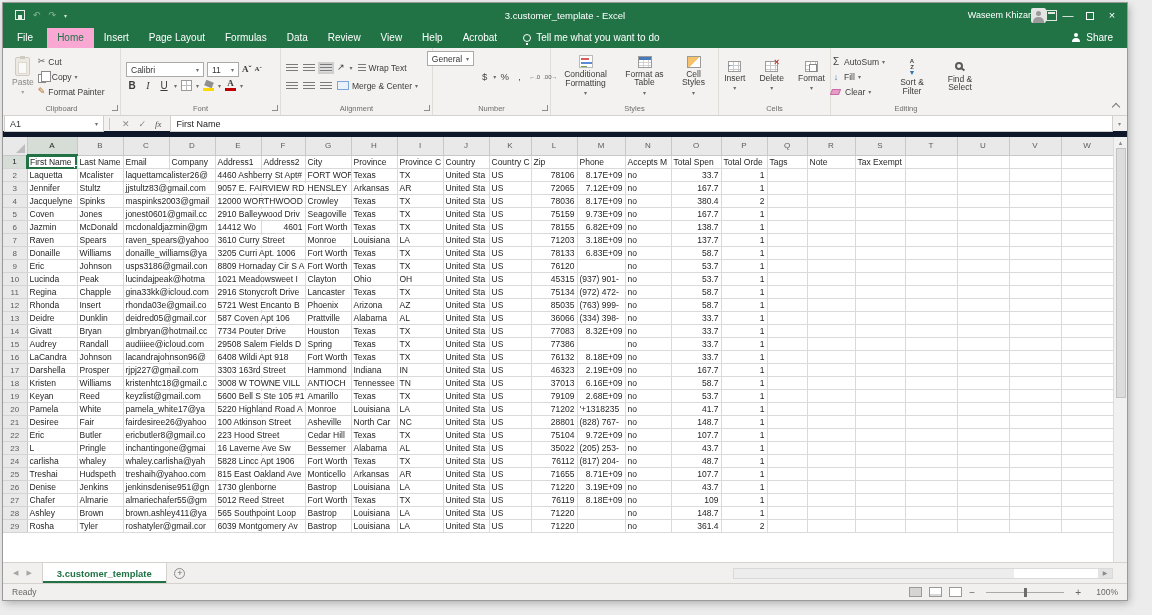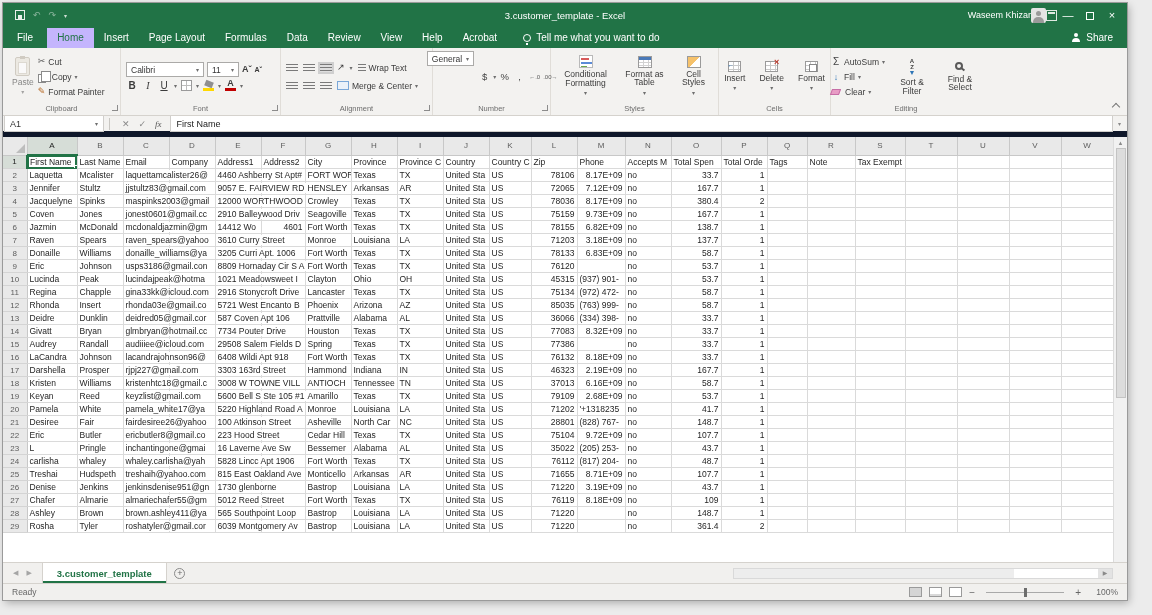--- a/index.html
+++ b/index.html
@@ -22,21 +22,21 @@
   .avatar::after { content:""; position:absolute; left:2px; top:9px; width:11px; height:6px; border-radius:5px 5px 0 0; background:#9a9a9a; }
   .ribopts { width:11px; height:11px; border:1px solid #dfe9e2; position:relative; }
   .ribopts::after { content:""; position:absolute; left:1px; top:1px; width:7px; height:2px; background:#dfe9e2; }
   .winbtn { width:22px; text-align:center; font-size:11px; line-height:24px; }
   .restore { display:inline-block; width:8px; height:8px; border:1px solid #fff; vertical-align:middle; }
 
   
   .tabrow { height:21px; background:#217346; flex:0 0 auto; display:flex; align-items:flex-end; color:#fff; font-size:10px; }
   .tab { padding:4px 10px 5px; white-space:nowrap; }
   .tab.file { padding:4px 14px 5px; }
-  .tab.active { background:#c4b5fd; color:#217346; }
+  .tab.active { background:#f9a8d4; color:#217346; }
   .tellme { display:flex; align-items:center; gap:5px; margin-left:16px; padding-bottom:5px; white-space:nowrap; }
   .bulb { width:8px; height:8px; border:1px solid #fff; border-radius:50%; position:relative; }
   .bulb::after { content:""; position:absolute; left:2px; top:8px; width:2px; height:2px; background:#fff; }
   .share { margin-left:auto; display:flex; align-items:center; gap:5px; padding:0 14px 5px; }
   .person { width:9px; height:9px; position:relative; }
   .person::before { content:""; position:absolute; left:2px; top:0; width:4px; height:4px; border-radius:50%; background:#fff; }
   .person::after { content:""; position:absolute; left:0; top:5px; width:8px; height:4px; border-radius:4px 4px 0 0; background:#fff; }
 
   
   .ribbon { height:68px; background:#f3f2f0; border-bottom:1px solid #d5d2cd; flex:0 0 auto; display:flex; position:relative; font-size:8.5px; color:#3b3b3b; }
@@ -58,21 +58,21 @@
   .i-copy::after { content:""; position:absolute; left:2px; top:-4px; width:8px; height:9px; border:1px solid #8a8a8a; background:#fff; }
   .i-brush { color:#b5651d; font-size:9px; line-height:1; }
 
   .selbox { background:#fff; border:1px solid #abaaa8; height:15px; display:flex; align-items:center; padding:0 4px; gap:4px; font-size:8.5px; color:#333; white-space:nowrap; }
   .fmt { font-size:10px; width:12px; text-align:center; }
   .i-borders { width:11px; height:11px; border:1px solid #9a9a9a;
     background: linear-gradient(#bdbdbd,#bdbdbd) center/11px 1px no-repeat, linear-gradient(#bdbdbd,#bdbdbd) center/1px 11px no-repeat, #fff; }
   .colorbtn { display:flex; flex-direction:column; align-items:center; gap:1px; }
   .i-bucket { width:8px; height:6px; background:#8f8f8f; transform:rotate(0.06turn); }
   .cbar { width:11px; height:3px; }
-  .i-fontA { font-size:9px; font-weight:bold; line-height:7px; }
+  .i-fontA { font-size:9px; font-weight:bold; line-height:7px;font-family:Liberation Serif, serif; }
 
   .li { width:12px; height:8px; background:repeating-linear-gradient(to bottom,#7a7a7a 0 1px,transparent 1px 3px); }
   .li.sel { outline:2px solid #cfcfcf; background-color:#dedede; }
   .i-merge { width:12px; height:9px; border:1px solid #7aa7d8; background:#eaf1f9; }
   .num-sym { font-size:9.5px; width:13px; text-align:center; color:#444; }
   .decimal { font-size:6px; color:#5a5a5a; letter-spacing:0; width:13px; text-align:center; }
 
   .i-cf { width:14px; height:13px; border:1px solid #b9b9b9; background:
       linear-gradient(#d75b5b,#d75b5b) 1px 2px/8px 2px no-repeat,
       linear-gradient(#5b8bd7,#5b8bd7) 1px 6px/11px 2px no-repeat,

